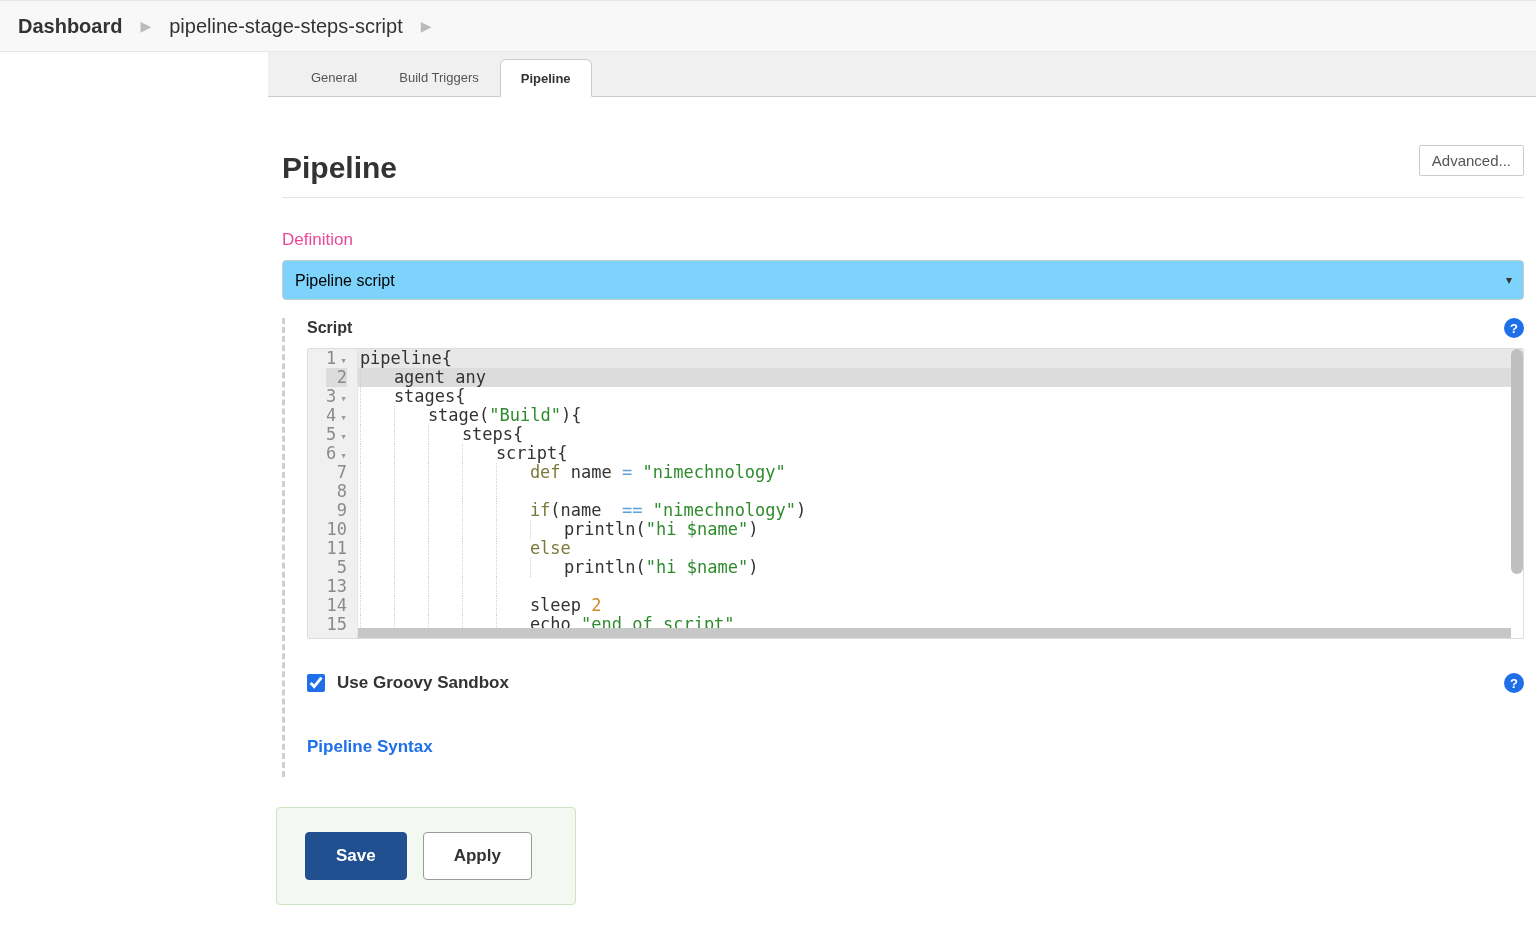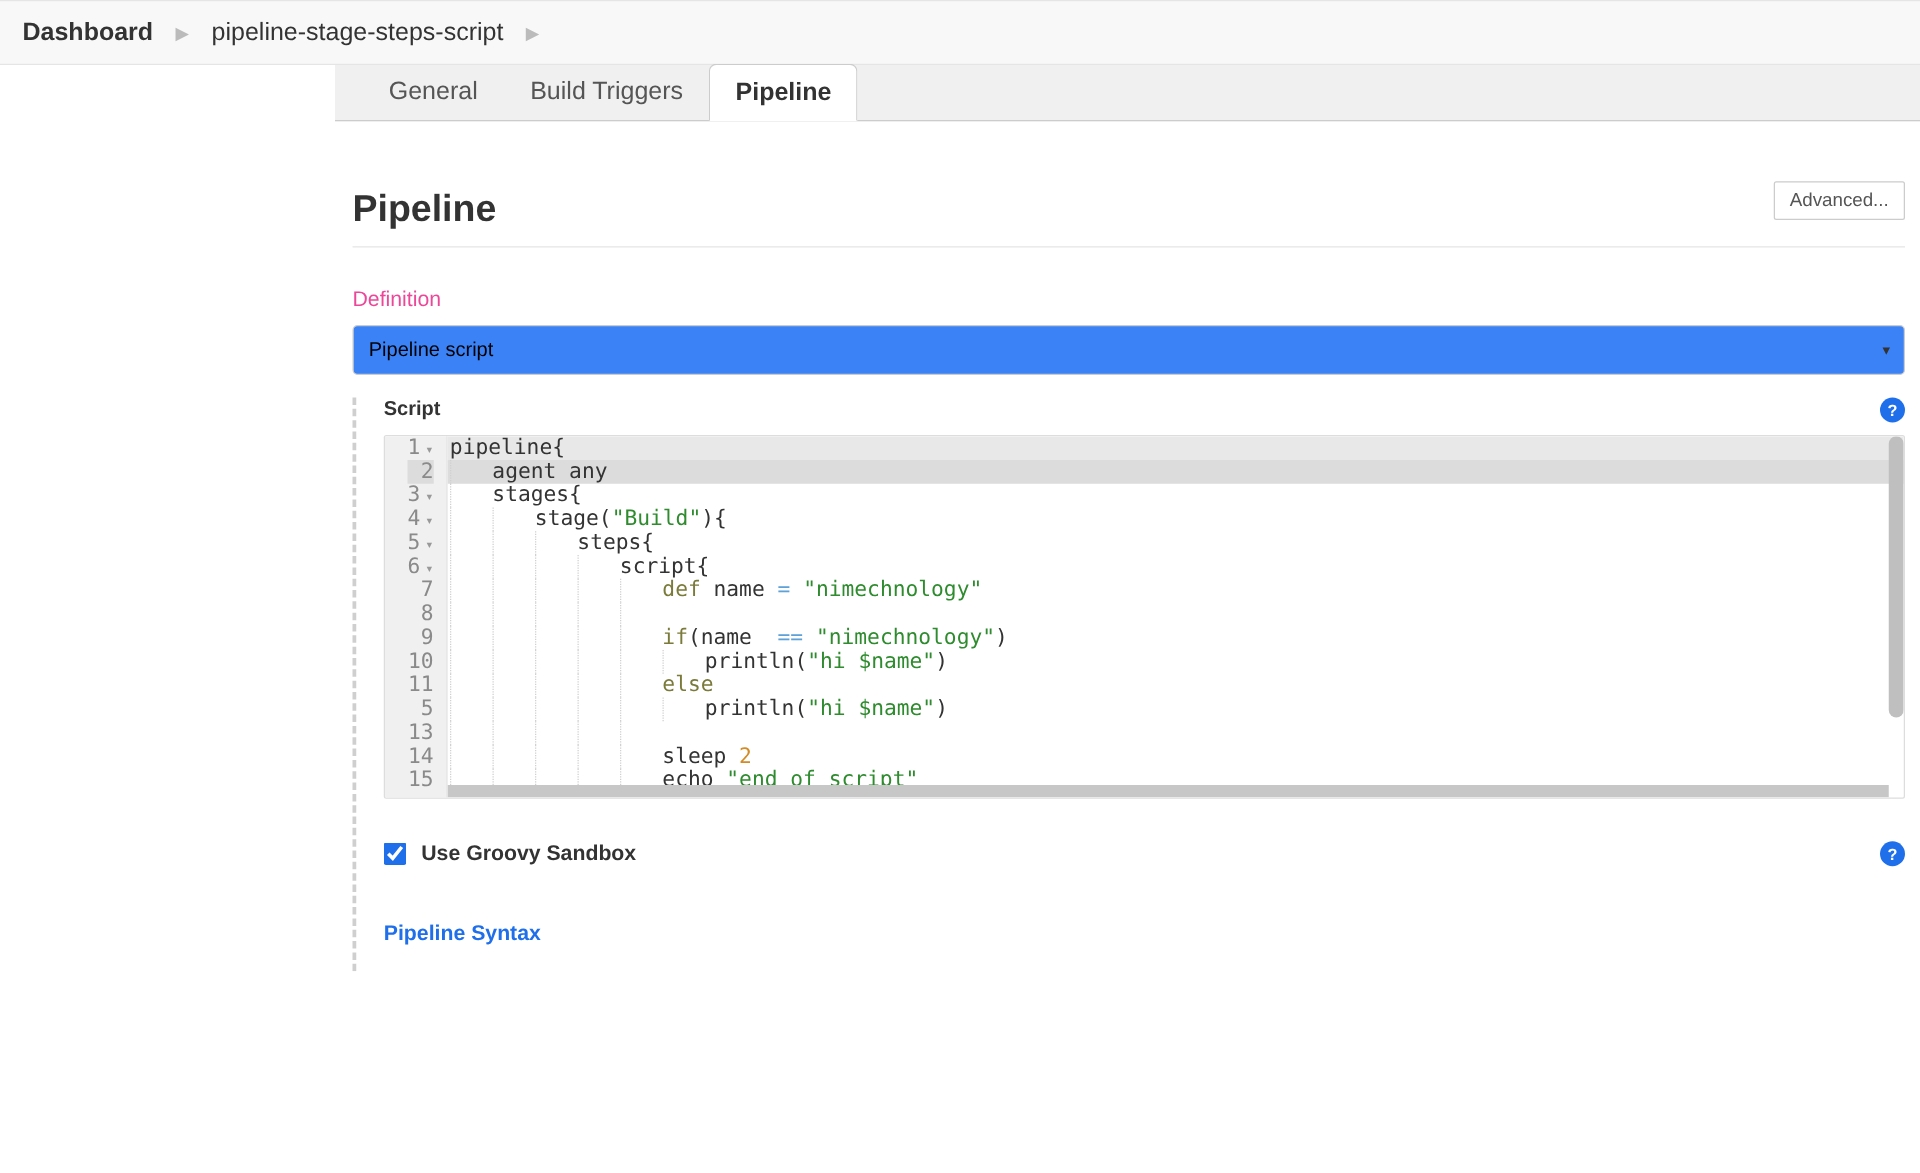--- a/index.html
+++ b/index.html
@@ -11,35 +11,35 @@
 .breadcrumb-bar .crumb.secondary { font-weight:500; }
 .breadcrumb-bar .sep { color:#bbb; margin-right:18px; font-size:14px; }
 
 
 .page { display:flex; }
 .left-gutter { width:268px; flex-shrink:0; }
 .main-col { flex:1; }
 
 
 .config-tabs { display:flex; align-items:flex-end; background:#f0f0f0; border-bottom:1px solid #ccc; height:45px; padding-left:22px; position:relative; }
-.config-tabs .tab { padding:11px 20px 10px; color:#555; font-size:20px; cursor:pointer; border:1px solid transparent; }
+.config-tabs .tab { padding:11px 20px 10px; color:#555; font-size:13px; cursor:pointer; border:1px solid transparent; }
 .config-tabs .tab.active { background:#fff; border:1px solid #ccc; border-bottom:1px solid #fff; border-radius:6px 6px 0 0; font-weight:600; color:#333; margin-bottom:-1px; }
 
 
 .panel { padding:0 12px 0 14px; position:relative; }
 .advanced-float { position:absolute; right:12px; top:-6px; }
 .advanced-btn { background:#fff; border:1px solid #ccc; border-radius:2px; padding:6px 12px; font-size:15px; color:#555; cursor:pointer; }
 
 .section-title { font-size:30px; font-weight:700; color:#333; margin-top:54px; margin-bottom:12px; }
 .section-divider { border:none; border-top:1px solid #e5e5e5; margin-bottom:20px; }
 
 .label { font-size:17px; color:#ec4899; margin-bottom:10px;margin-top:32px; }
 
 .select-wrap { position:relative; }
-.definition-select { width:100%; height:40px; border:1px solid #ccc; border-radius:4px; padding:0 12px; font-size:16px; background:#3b82f6; appearance:none; -webkit-appearance:none; cursor:pointer; }
+.definition-select { width:100%; height:40px; border:1px solid #ccc; border-radius:4px; padding:0 12px; font-size:16px; background:#7dd3fc; appearance:none; -webkit-appearance:none; cursor:pointer; }
 .select-caret { position:absolute; right:12px; top:50%; transform:translateY(-50%); pointer-events:none; color:#333; font-size:12px; }
 
 
 .indent-block { margin-top:18px; border-left:3px dashed #cfcfcf; padding-left:22px; position:relative; padding-bottom:20px; }
 .indent-block .row-hdr { display:flex; align-items:center; justify-content:space-between; }
 .indent-block .row-hdr .lbl { font-weight:600; font-size:16px; color:#333; }
 .help-icon { width:20px; height:20px; border-radius:50%; background:#1f6feb; color:#fff; display:inline-flex; align-items:center; justify-content:center; font-size:13px; font-weight:700; cursor:pointer; flex-shrink:0; }
 
 
 .editor { margin-top:10px; border:1px solid #ddd; border-radius:2px; display:flex; font-family: ui-monospace, SFMono-Regular, "SF Mono", Menlo, Consolas, monospace; font-size:17px; line-height:19px; position:relative; height:291px; overflow:hidden; background:#fff; }
@@ -148,16 +148,20 @@
 
         <div class="sandbox-row">
           <input type="checkbox" checked="" style="">
           <label>Use Groovy Sandbox</label>
           <span class="help-icon">?</span>
         </div>
 
         <a class="ps-link">Pipeline Syntax</a>
       </div>
 
+      <div class="action-bar">
+        <button class="btn btn-primary">Save</button>
+        <button class="btn btn-secondary">Apply</button>
+      </div>
 
     </div>
   </div>
 </div>
 
 </body></html>

